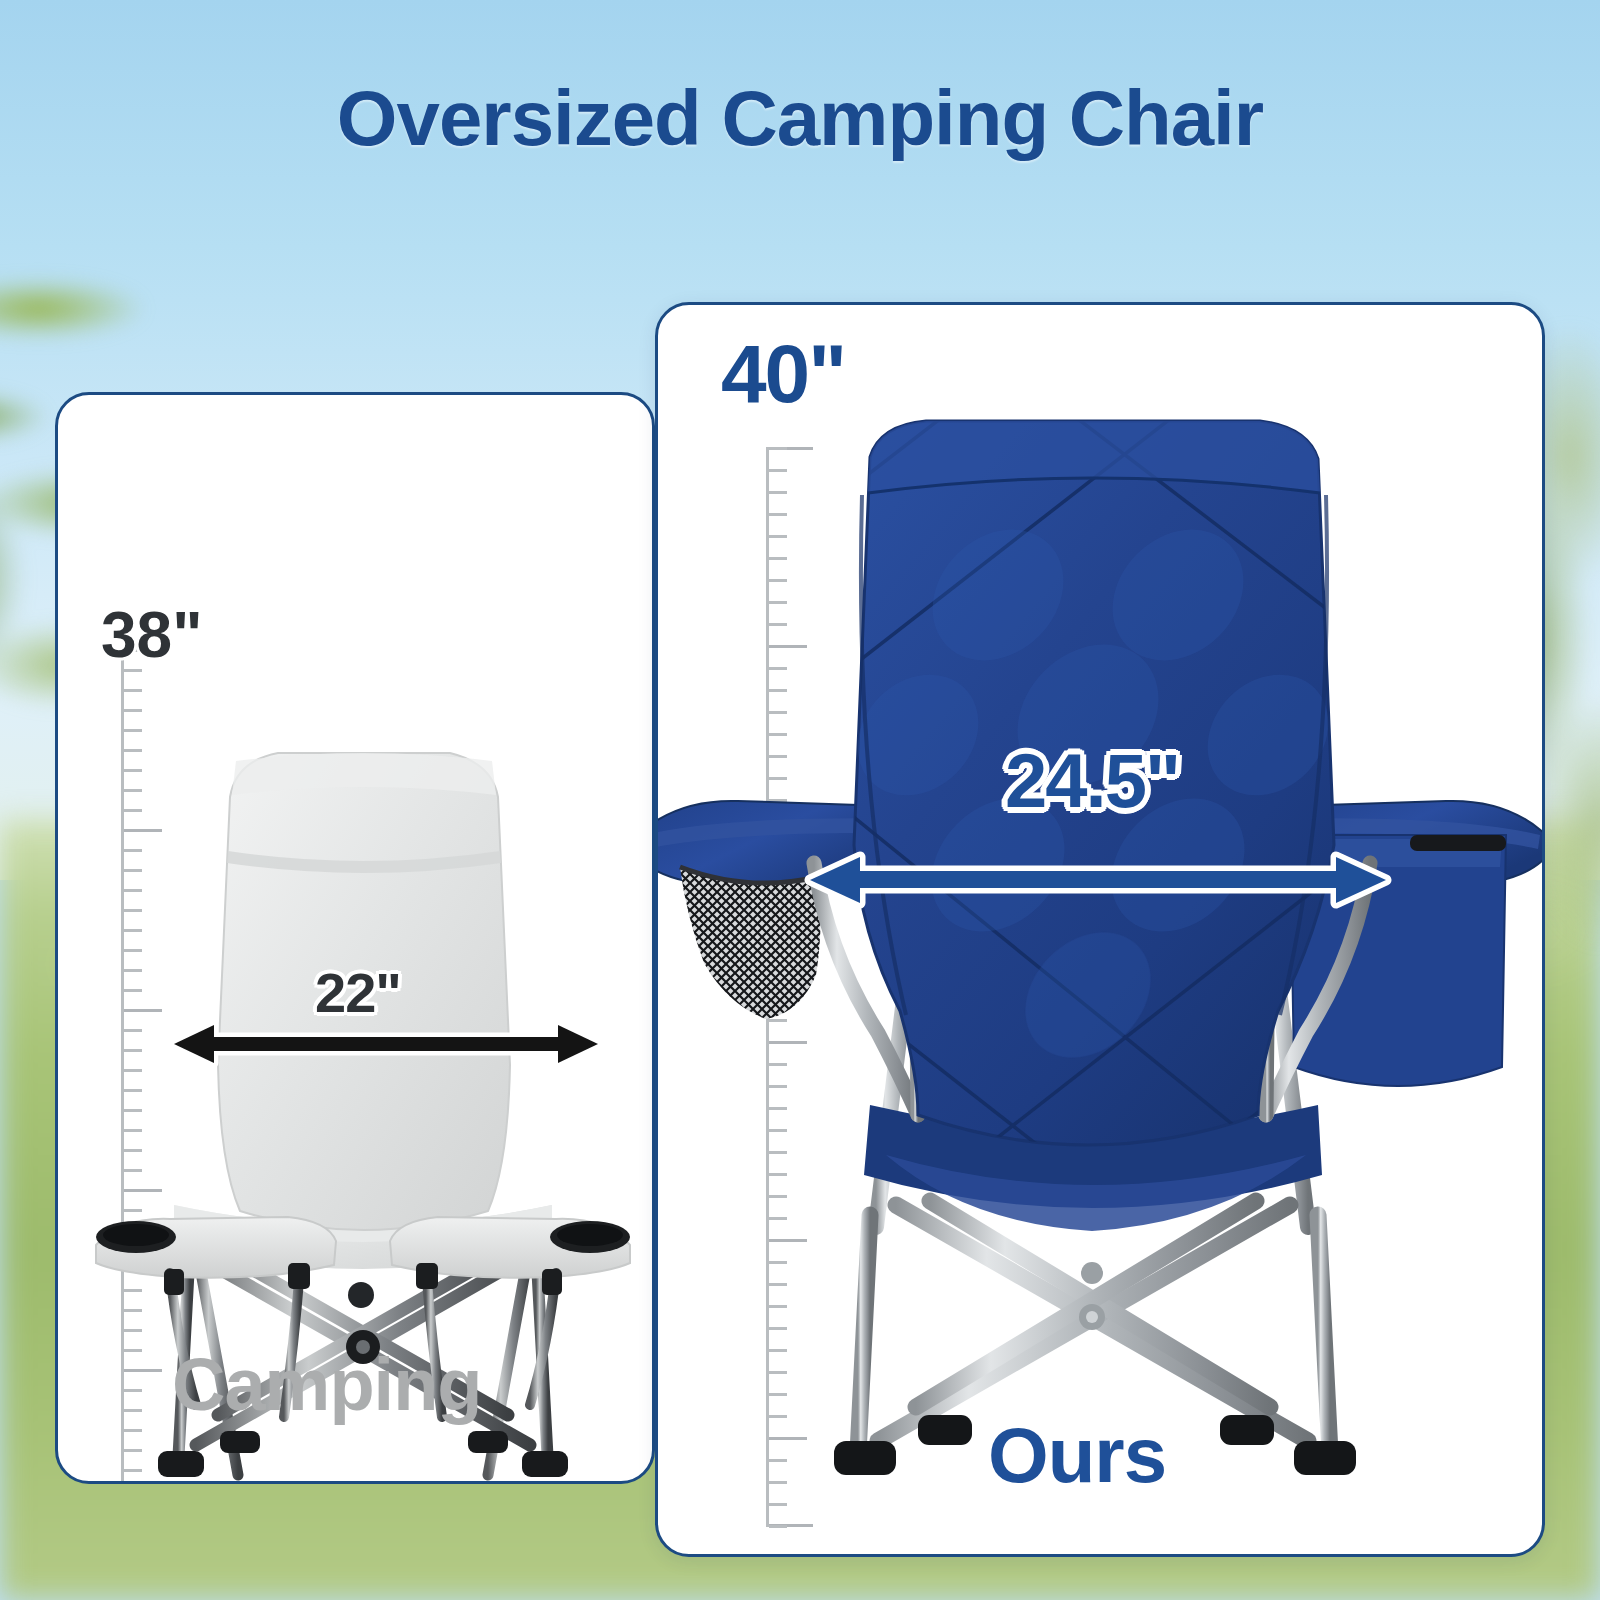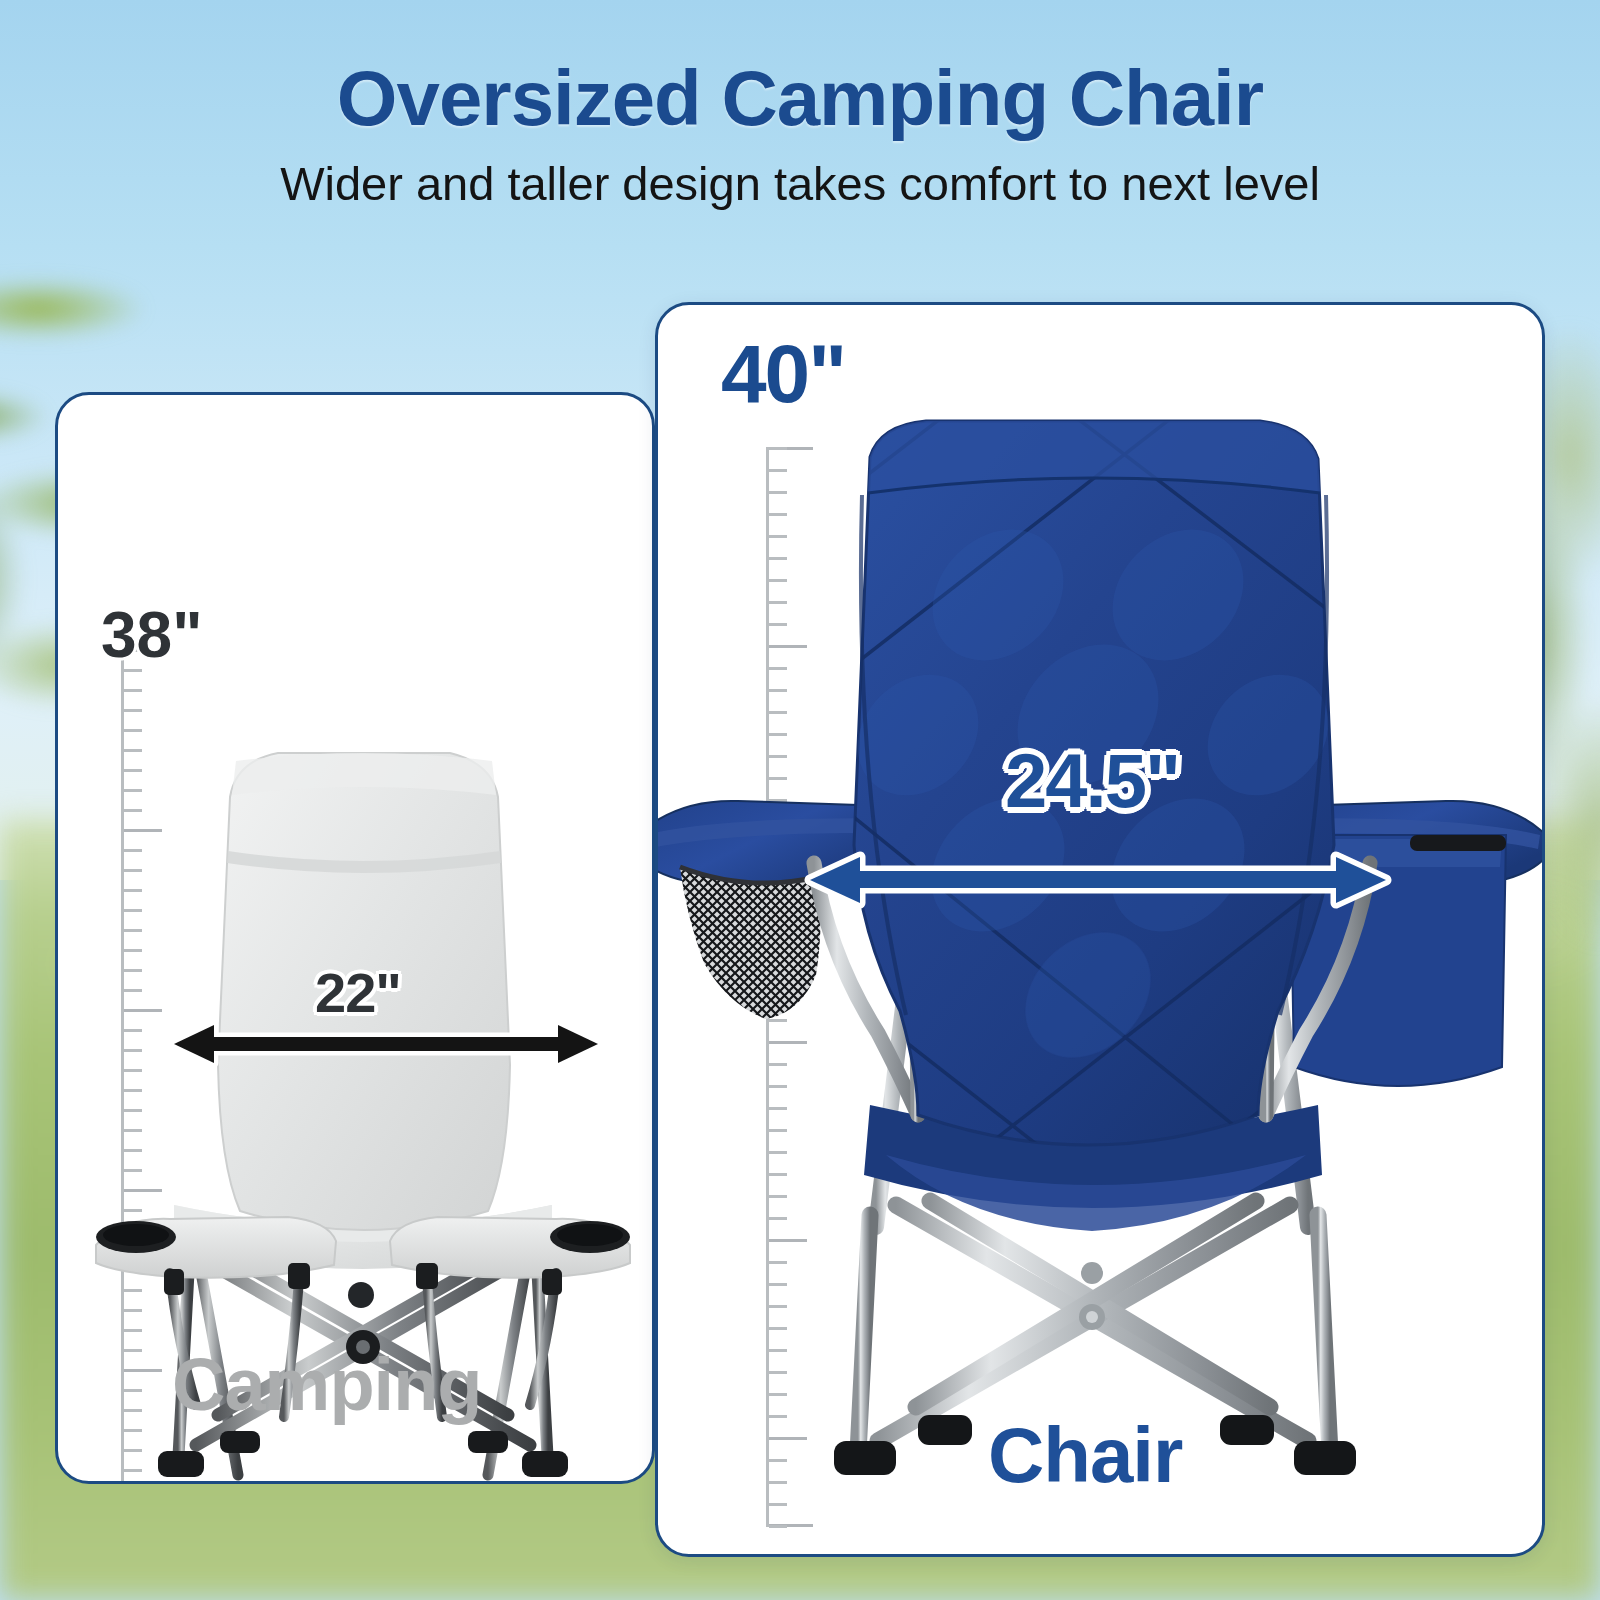--- a/index.html
+++ b/index.html
@@ -34,21 +34,21 @@
         radial-gradient(ellipse 130px 60px at 46% 88%, rgba(150,180,84,.70), transparent 72%);}
   .palm-r{right:-60px;top:330px;width:300px;height:700px;
       background:
         radial-gradient(ellipse 90px 190px at 70% 18%, rgba(176,196,140,.80), transparent 70%),
         radial-gradient(ellipse 80px 220px at 58% 44%, rgba(150,178,108,.78), transparent 70%),
         radial-gradient(ellipse 100px 180px at 80% 70%, rgba(164,188,126,.70), transparent 70%);}
 
   
   #header{position:absolute;left:0;top:0;width:1600px;text-align:center;z-index:5;}
   #title{font-size:78px;font-weight:bold;color:#1b4b8f;letter-spacing:-1px;
-         margin-top:58px;line-height:1.05;
+         margin-top:78px;line-height:1.05;
          text-shadow:0 2px 2px rgba(255,255,255,.45);}
   #subtitle{font-size:47px;color:#141414;margin-top:18px;line-height:1.1;}
 
   
   .card{position:absolute;background:#ffffff;border:3px solid #1c4b83;
         border-radius:34px;box-sizing:border-box;overflow:hidden;z-index:6;}
   #card-others{left:55px;top:392px;width:600px;height:1092px;}
   #card-ours{left:655px;top:302px;width:890px;height:1255px;z-index:7;
              box-shadow:0 4px 18px rgba(20,50,90,.10);}
 
@@ -92,21 +92,20 @@
 <div id="scene">
   <div class="sky"></div>
   <div class="grass"></div>
   <div class="grass-tex"></div>
   <div class="palm palm-l"></div>
   <div class="palm palm-r"></div>
 </div>
 
 <div id="header">
   <div id="title">Oversized Camping Chair</div>
-  <div id="subtitle">Wider and taller design takes comfort to next level</div>
 </div>
 
 <div class="card" id="card-others">
 
   <div class="ruler" id="ruler-others" style="left:63px;top:254px;width:48px;height:930px;">
     <div class="spine"></div>
     <div class="cap" style="top:0;"></div>
 
   <div class="tick" style="top: 0px;"></div>
       <div class="tick" style="top: 20px;"></div>
@@ -428,13 +427,13 @@
       <rect x="58" y="28" width="484" height="17" fill="#1f5099"></rect>
     </g>
     <g>
       <path d="M62 14 L62 60 L12 37 Z" fill="#1f5099"></path>
       <path d="M538 14 L538 60 L588 37 Z" fill="#1f5099"></path>
       <rect x="58" y="28" width="484" height="17" fill="#1f5099"></rect>
     </g>
   </svg>
 </div>
 
-<div id="label-ours">Chair</div>
+<div id="label-ours">Ours</div>
 
 </body></html>

